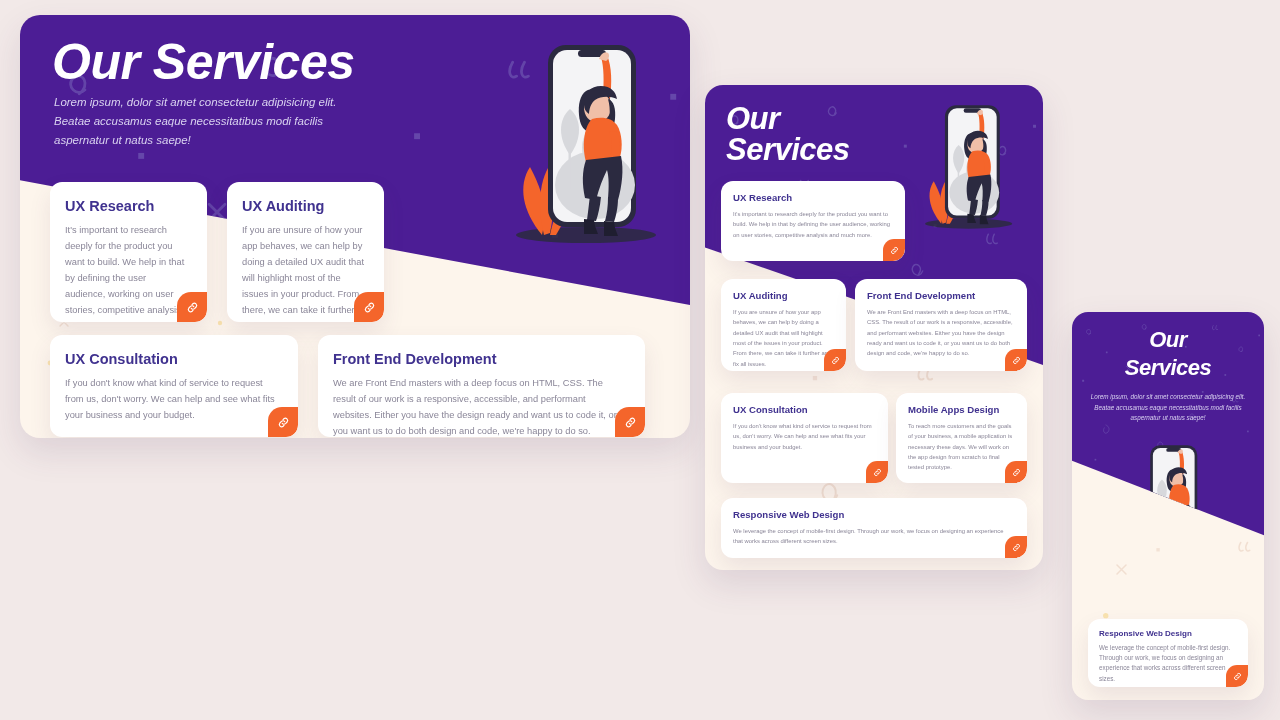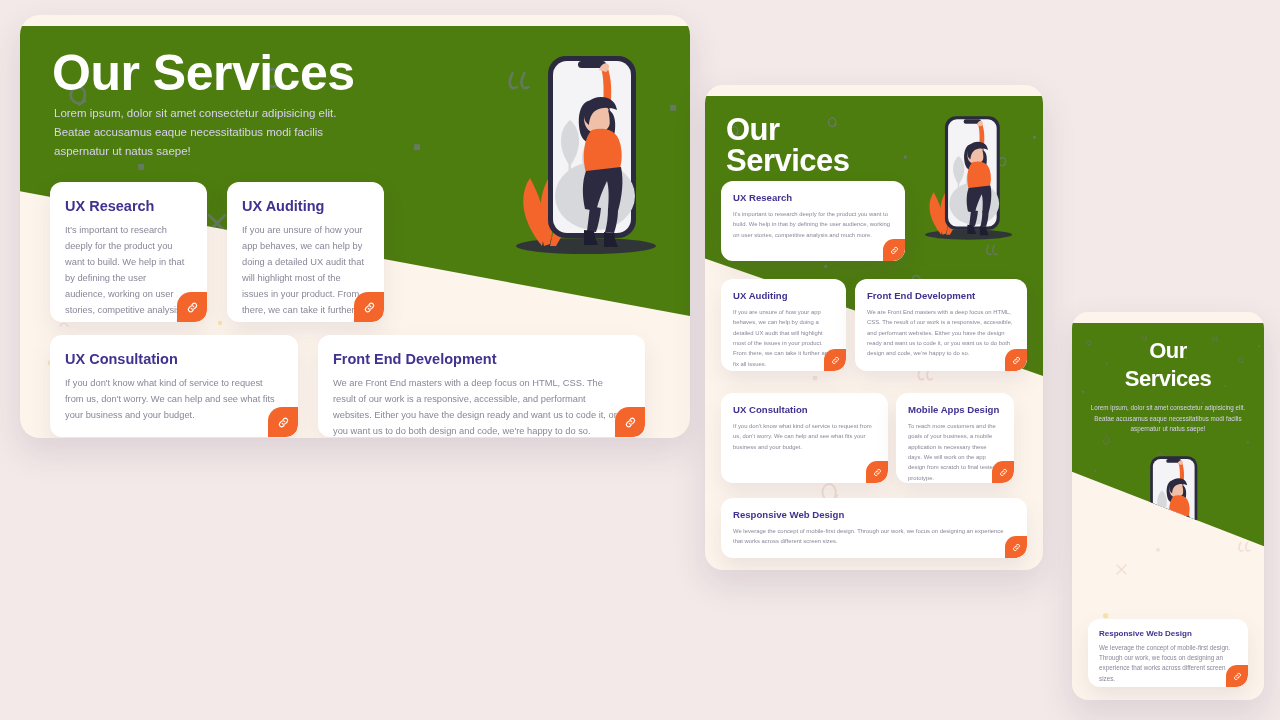--- a/index.html
+++ b/index.html
@@ -13,23 +13,24 @@
 
   
   .device {
     position: absolute;
     background: #FDF5EC;
     border-radius: 22px;
     overflow: hidden;
     box-shadow: 0 14px 34px rgba(80,50,90,0.13);
   }
   .hero {
-    position: absolute; left: 0; top: 11px; width: 100%;
-    background: #4d7c0f;
+    position: absolute; left: 0; top: 0; width: 100%;
+    background: #4c1d95;
     overflow: hidden;
+    font-style: italic;
   }
   .doodles { position: absolute; inset: 0; pointer-events: none; opacity: .55; }
 
   .hero-title {
     color: #FFFFFF;
     font-weight: bold;
     letter-spacing: -0.5px;
     line-height: 1.0;
   }
   .hero-sub { color: #D9D2F0; }
@@ -71,21 +72,21 @@
   
   #tablet { left: 705px; top: 85px; width: 338px; height: 485px; border-radius: 18px; }
   #tablet .hero { height: 280px; clip-path: polygon(0 0, 100% 0, 100% 100%, 0 58%); }
   #tablet .hero-title { position:absolute; left: 21px; top: 18px; font-size: 31px; width: 150px; }
   #tablet .illus { position:absolute; left: 210px; top: 14px; width: 106px; height: 134px; }
 
   #tablet .c1 { left: 16px;  top: 96px;  width: 184px; height: 80px; }
   #tablet .c2 { left: 16px;  top: 194px; width: 125px; height: 92px; }
   #tablet .c3 { left: 150px; top: 194px; width: 172px; height: 92px; }
   #tablet .c4 { left: 16px;  top: 308px; width: 167px; height: 90px; }
-  #tablet .c5 { left: 191px; top: 308px; width: 118px; height: 90px; }
+  #tablet .c5 { left: 191px; top: 308px; width: 131px; height: 90px; }
   #tablet .c6 { left: 16px;  top: 413px; width: 306px; height: 60px; }
   #tablet .card h3 { font-size: 9.6px; margin: 11px 0 6px 12px; }
   #tablet .card p  { font-size: 5.9px; line-height: 1.75; margin: 0 14px 0 12px; }
   #tablet .linkbtn { width: 22px; height: 22px; border-top-left-radius: 11px; }
 
   
   #mobile { left: 1072px; top: 312px; width: 192px; height: 388px; border-radius: 16px; }
   #mobile .hero { height: 310px; clip-path: polygon(0 0, 100% 0, 100% 72%, 0 48%); }
   #mobile .hero-title { position: absolute; left:0; top: 14px; width: 100%; text-align: center; font-size: 22px; line-height: 1.25; }
   #mobile .hero-sub { position: absolute; left: 16px; top: 80px; width: 160px; text-align: center; font-size: 6.3px; line-height: 1.68; }

